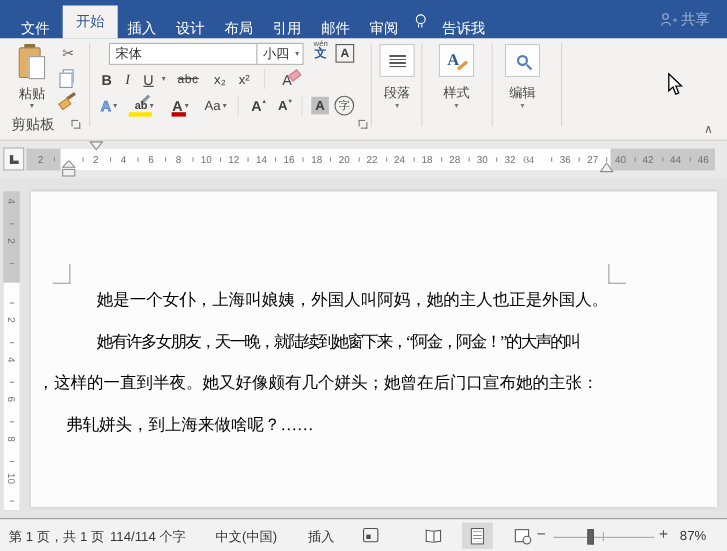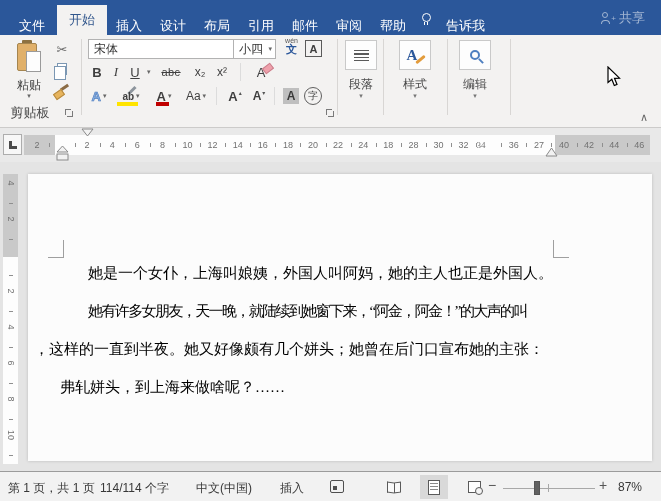--- a/index.html
+++ b/index.html
@@ -43,21 +43,21 @@
 .glabel{position:absolute;font-size:13px;color:#4a4a4a;text-align:center}
 .cliplabel{left:0;top:69px;width:60px}
 .launcher{width:10px;height:10px}
 .launcher::before{content:"";position:absolute;left:1px;top:1px;width:5px;height:5px;border-left:1px solid #7a7a7a;border-top:1px solid #7a7a7a}
 .launcher::after{content:"";position:absolute;left:3px;top:3px;width:5px;height:5px;border-right:1px solid #7a7a7a;border-bottom:1px solid #7a7a7a}
 .l-clip{left:64px;top:73px}
 .l-font{left:325px;top:73px}
 .gdiv{top:4px;height:76px;width:1px;background:#d8d6d4}
 .d1{left:81px}.d2{left:337px}.d3{left:383px}.d4{left:447px}.d5{left:510px}
 .combo{top:4px;height:20px;background:#fff;border:1px solid #b2b2b2;display:flex;align-items:center;font-size:12px;color:#333;padding:0 3px 0 5px}
-.fontname{left:88px;width:159px}
+.fontname{left:99px;width:159px}
 .fontsize{left:233px;width:43px}
 .ca{margin-left:auto;font-size:7px;color:#666}
 .phonetic{left:281px;top:2px;width:21px;height:24px;text-align:center;line-height:1}
 .ph-top{display:block;font-size:7px;color:#555}
 .ph-bot{display:block;font-size:11px;color:#2b579a;font-weight:bold}
 .charborder{left:305px;top:5px;width:17px;height:17px;border:1px solid #5a5a5a;font-size:11px;font-weight:bold;color:#3f3f3f;display:flex;align-items:center;justify-content:center}
 .fbtn{display:flex;align-items:center;justify-content:center;color:#3f3f3f;height:20px}
 .r2{top:27px}.r3{top:51px}
 .bold{left:88px;width:18px;font-weight:bold;font-size:13px}
 .italic{left:108px;width:16px;font-style:italic;font-size:13px;font-family:"Liberation Serif","DejaVu Serif",serif}
@@ -167,21 +167,20 @@
 
   <div class="menubar">
     <div class="tab file">文件</div>
     <div class="tab active">开始</div>
     <div class="tab">插入</div>
     <div class="tab">设计</div>
     <div class="tab">布局</div>
     <div class="tab">引用</div>
     <div class="tab">邮件</div>
     <div class="tab">审阅</div>
-    <div class="tab">帮助</div>
     <div class="bulb">
         <i class="bulbc"></i>
         <i class="bulbb"></i>
       </div>
     <div class="tab">告诉我</div>
     <div class="share">
       <span class="person">
           <i class="phead"></i>
           <i class="pbody"></i>
           <i class="pplus">+</i>

